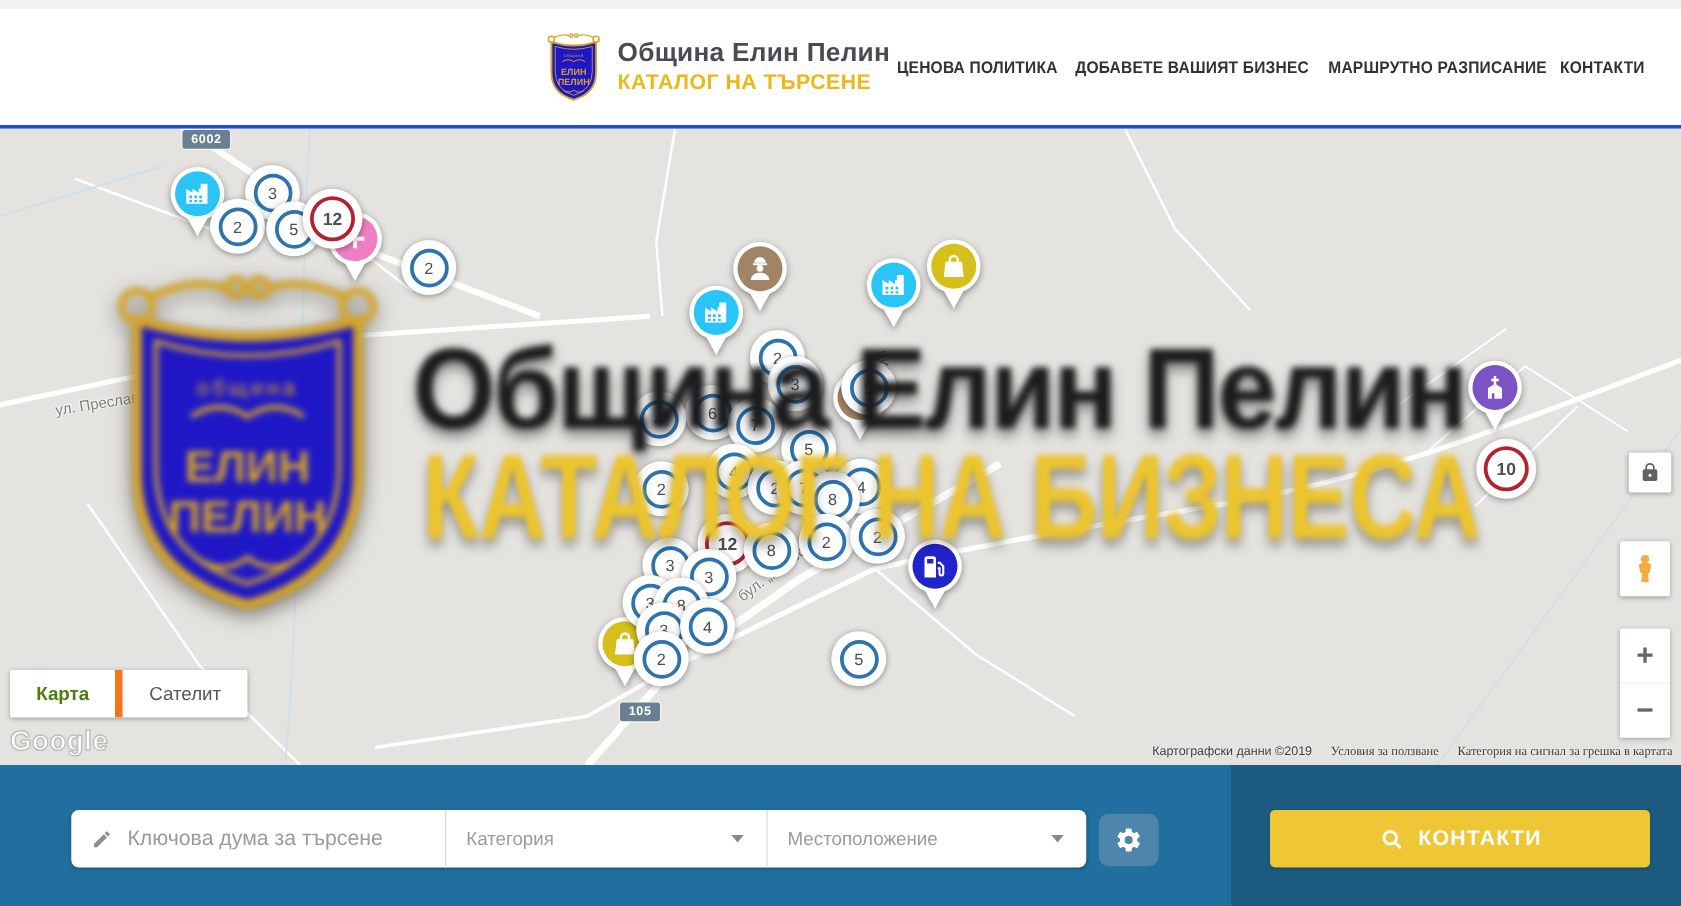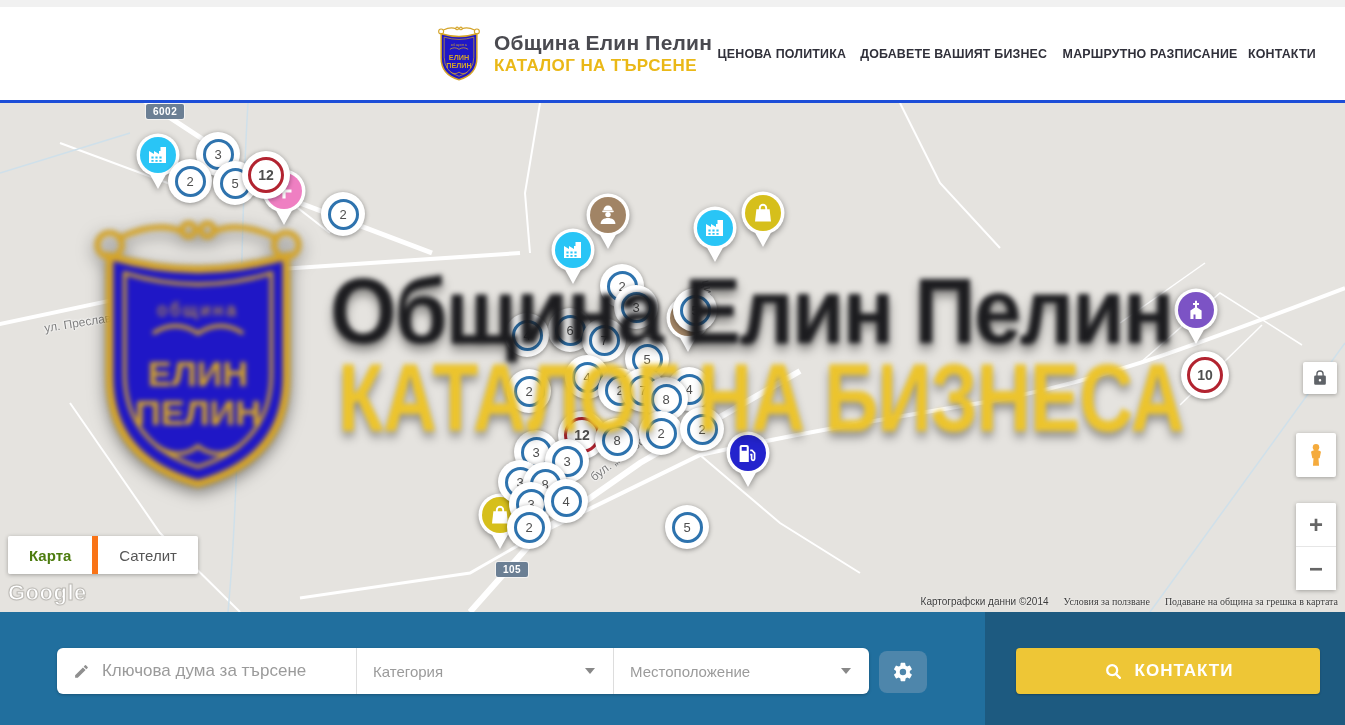--- a/index.html
+++ b/index.html
@@ -346,23 +346,23 @@
       </svg>
     <div class="wm-title">Община Елин Пелин</div>
     <div class="wm-subtitle">КАТАЛОГ НА БИЗНЕСА</div>
 
     <div class="maptype">
       <button class="active">Карта</button>
       <button class="idle">Сателит</button>
     </div>
     <div class="google-logo">Google</div>
     <div class="attribution" id="attribution">
-        <span>Картографски данни ©2014</span>
+        <span>Картографски данни ©2019</span>
         <a href="#">Условия за ползване</a>
-        <a href="#">Подаване на община за грешка в картата</a>
+        <a href="#">Категория на сигнал за грешка в картата</a>
       </div>
 
     <button class="ctl ctl-lock">
       <svg width="18" height="18">
           <use href="#icon-lock"></use>
         </svg>
     </button>
     <button class="ctl ctl-peg">
       <svg width="26" height="30" viewBox="0 0 24 24">
           <use href="#icon-pegman"></use>

